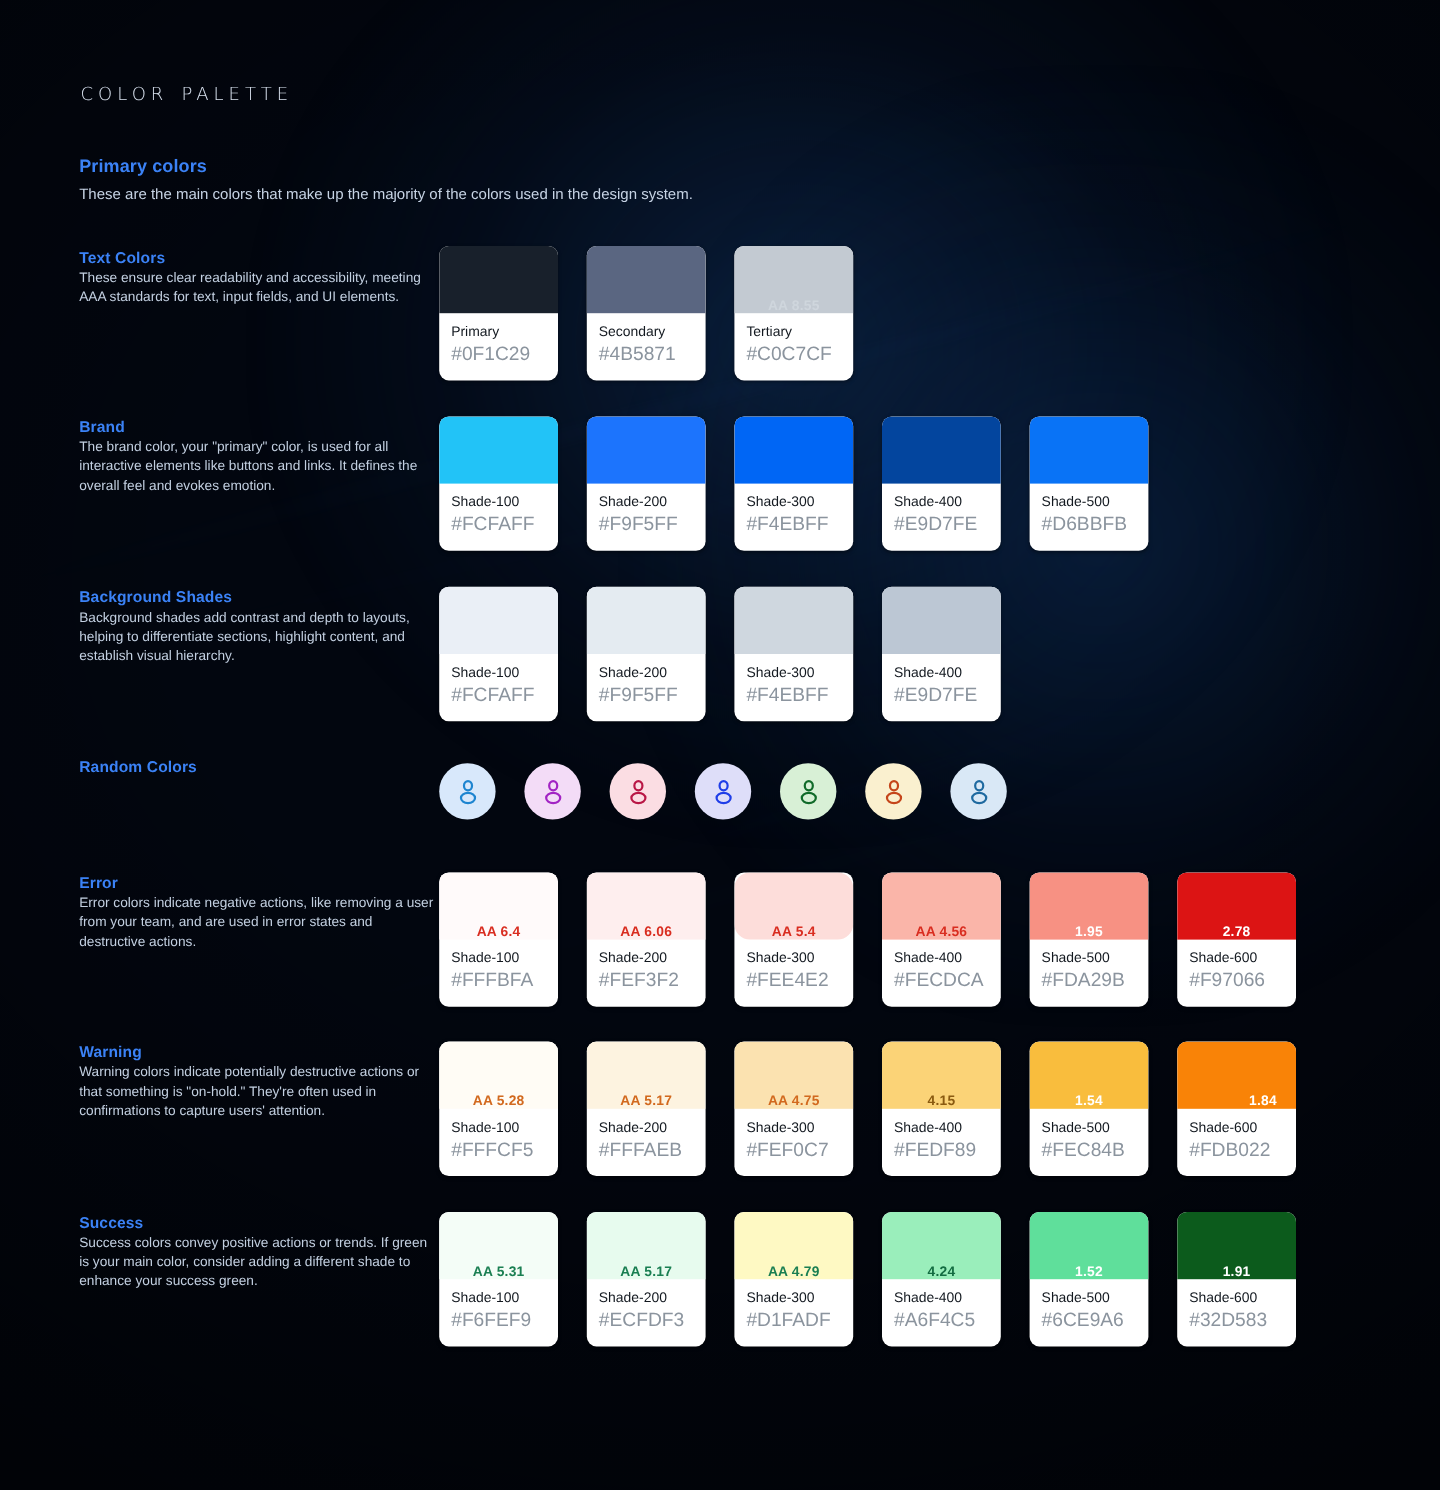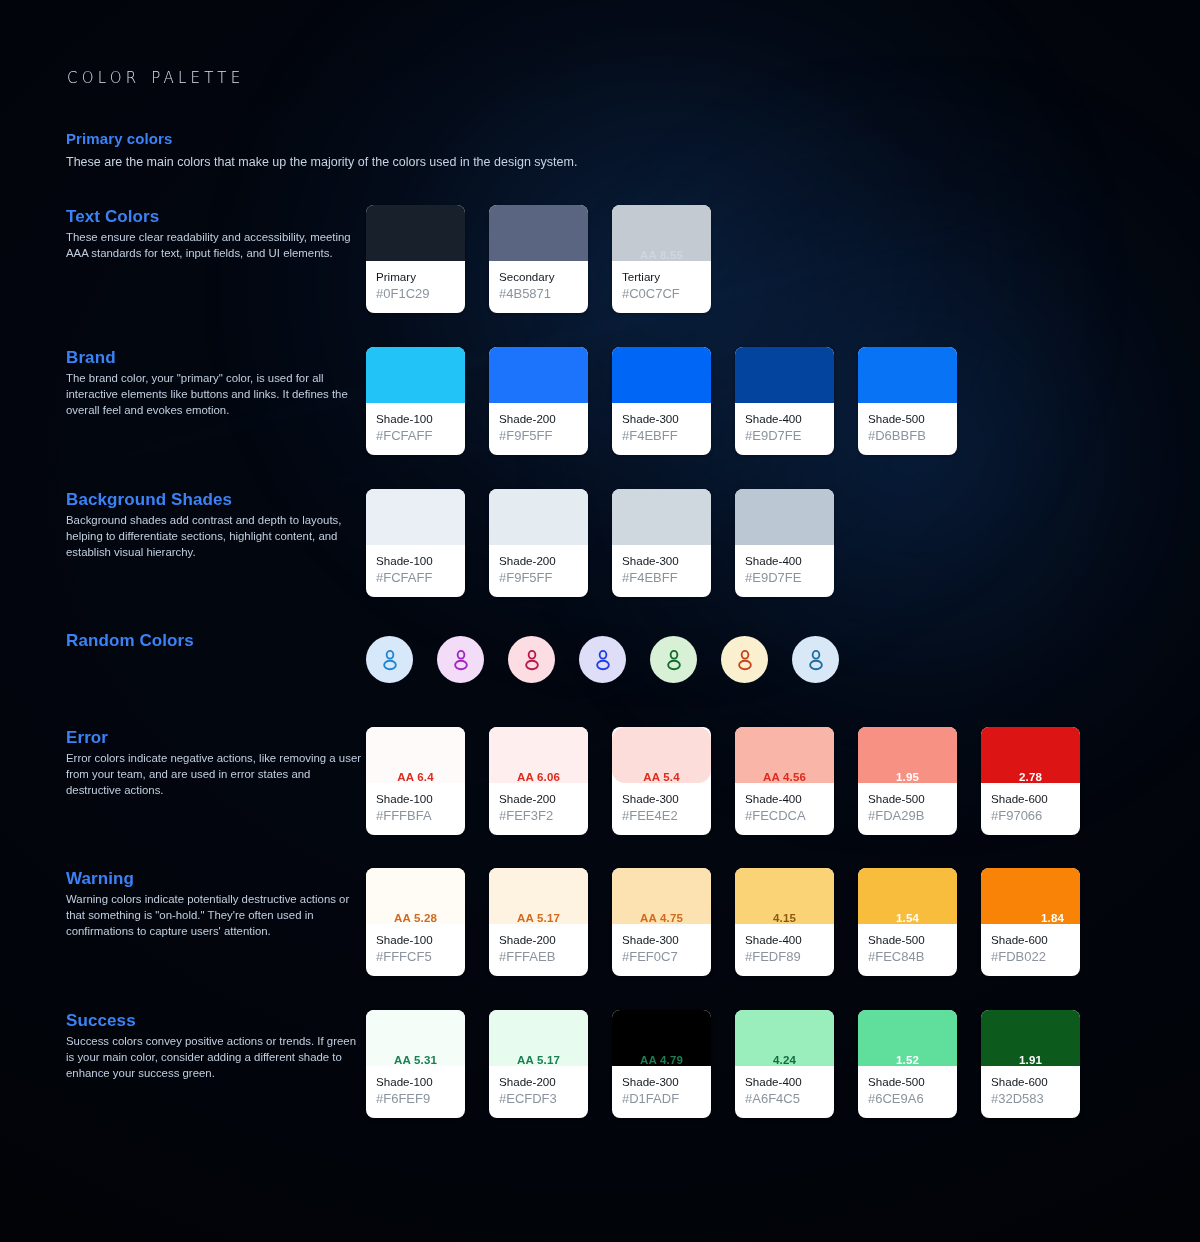--- a/index.html
+++ b/index.html
@@ -78,21 +78,21 @@
   .section-title {
     font-size: 15px; font-weight: 700; color: #3b82f6;
     letter-spacing: .1px; margin-bottom: 6px;
   }
   .section-sub { font-size: 12.5px; color: #c6d3e4; line-height: 1.45; }
 
   
   .row { position: absolute; left: 0; width: 1200px; }
   .row-label { position: absolute; left: 66px; width: 300px; }
   .row-title {
-    font-size: 17px; font-weight: 700; color: #3b82f6;
+    font-size: 13px; font-weight: 700; color: #3b82f6;
     margin-bottom: 2px; letter-spacing: .1px;
   }
   .row-desc { font-size: 11.4px; color: #c2cfe0; line-height: 1.42; }
 
   .swatches { position: absolute; left: 366px; display: flex; gap: 24px; }
 
   
   .swatch {
     width: 99px;
     border-radius: 8px;
@@ -105,21 +105,21 @@
     height: 56px;
     display: flex;
     align-items: flex-end;
     justify-content: center;
   }
   .swatch-ratio { font-size: 11.5px; font-weight: 600; letter-spacing: .2px; }
   .swatch-body { padding: 9px 10px 11px 10px; }
   .swatch-name {
     font-size: 11.6px; color: #12181f; line-height: 1.25; margin-bottom: 2px;
   }
-  .swatch-hex { font-size: 13px; color: #8b949e; line-height: 1.2; }
+  .swatch-hex { font-size: 16px; color: #8b949e; line-height: 1.2; }
 
   
   .avatars { position: absolute; left: 366px; display: flex; gap: 24px; }
   .avatar {
     width: 47px; height: 47px; border-radius: 50%;
     display: flex; align-items: center; justify-content: center;
     flex: 0 0 auto;
   }
   .avatar svg { width: 26px; height: 26px; display: block; }
 </style>
@@ -398,21 +398,21 @@
           <div class="swatch">
             <div class="swatch-top" style="background: rgb(231, 251, 238);">
               <span class="swatch-ratio" style="color: rgb(26, 127, 82);">AA 5.17</span>
             </div>
             <div class="swatch-body">
               <div class="swatch-name">Shade-200</div>
               <div class="swatch-hex">#ECFDF3</div>
             </div>
           </div>
           <div class="swatch">
-            <div class="swatch-top" style="background: #000000;">
+            <div class="swatch-top" style="background: #fef9c3;">
               <span class="swatch-ratio" style="color: rgb(26, 127, 82);">AA 4.79</span>
             </div>
             <div class="swatch-body">
               <div class="swatch-name">Shade-300</div>
               <div class="swatch-hex">#D1FADF</div>
             </div>
           </div>
           <div class="swatch">
             <div class="swatch-top" style="background: rgb(154, 238, 187);">
               <span class="swatch-ratio" style="color: rgb(19, 108, 65);">4.24</span>

